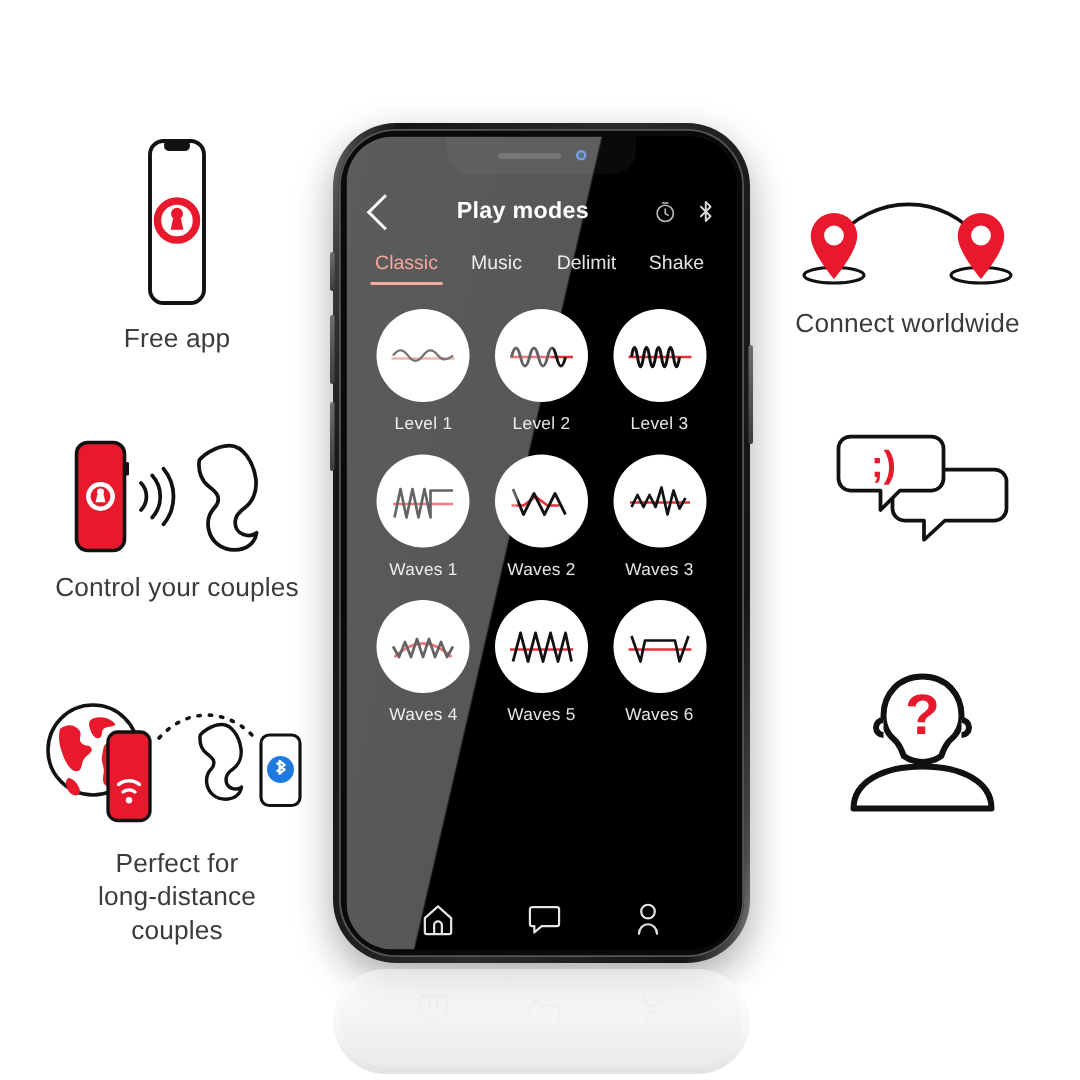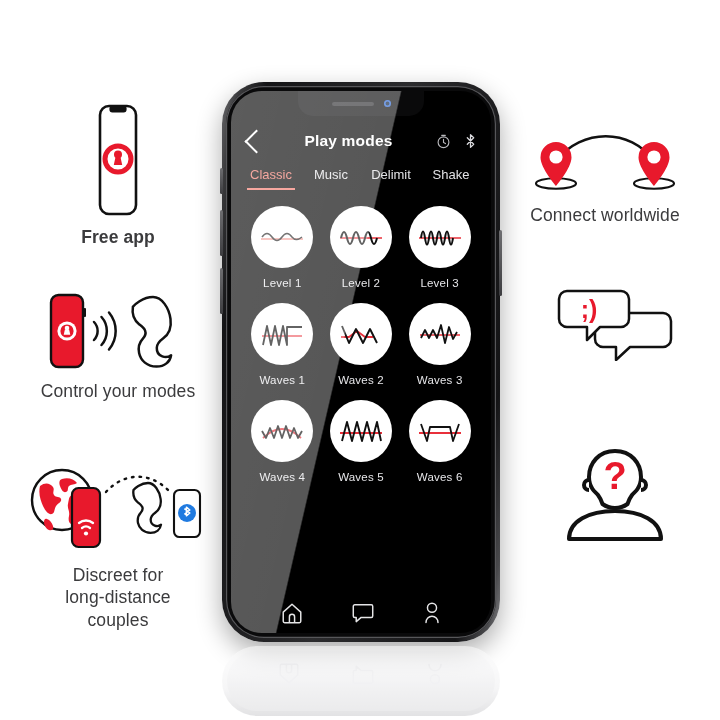--- a/index.html
+++ b/index.html
@@ -33,21 +33,21 @@
     margin-top: 10px;
     text-align: center;
     color: #3b3b3d;
     font-size: 17.5px;
     line-height: 1.28;
     letter-spacing: .1px;
     white-space: pre-line;
   }
 
   
-  #f-free      { left: 18px;  top: 104px; font-weight: bold; }
+  #f-free      { left: 18px;  top: 92px; }
   #f-control   { left: 18px;  top: 292px; }
   #f-distance  { left: 18px;  top: 462px; }
   
   #f-connect   { left: 505px; top: 130px; }
   #f-chat      { left: 515px; top: 285px; }
   #f-discreet  { left: 515px; top: 445px; }
 
   
   #phone {
     position: absolute;
@@ -233,21 +233,21 @@
         <g fill="none" stroke="#111" stroke-width="2.5" stroke-linecap="round">
           <path d="M51 30 a13 13 0 0 1 0 18"></path>
           <path d="M58.5 25 a21 21 0 0 1 0 28"></path>
           <path d="M66 20.5 a29 29 0 0 1 0 37"></path>
         </g>
         <path d="M110 5 c9 0 16 11 17.5 22 c1.2 9 -2.5 16 -7.5 19.6 c-4 2.9 -6 5.4 -6.2 9.2 c-0.2 4.2 2 7.4 5.5 8.6 c3.2 1.1 6.6 .5 8.8 -1.2
                  c-1 6.6 -6.4 11.4 -14.6 11.4 c-9.4 0 -15.8 -6 -17.4 -13.6 c-1.3 -6.2 .8 -11.2 3.8 -14.4 c2.4 -2.6 3.3 -5.1 2.2 -8
                  c-1 -2.6 -3.3 -4.3 -5.8 -6.2 c-4.6 -3.6 -7.6 -10 -6.4 -17.6 C91.2 13 99.6 5 110 5 z" fill="#fff" stroke="#111" stroke-width="2.5" stroke-linejoin="round"></path>
       </svg>
     </div>
-    <div class="cap">Control your modes</div>
+    <div class="cap">Control your couples</div>
   </div>
 
   <div class="feature" id="f-distance">
     <div class="art">
       <svg width="180" height="92" viewBox="0 0 180 92">
         <circle cx="34" cy="38" r="30" fill="#fff" stroke="#111" stroke-width="2.4"></circle>
         <g fill="#e8192c">
           <path d="M12 24 c5 -4 10 -3 13 1 c2 3 -1 5 1 8 c2 3 6 1 7 4 c1 3 -3 4 -5 7 c-2 3 -1 7 -4 8 c-4 1 -7 -4 -9 -8 c-2 -5 -5 -12 -3 -20 z"></path>
           <path d="M34 17 c6 -2 12 0 15 4 c-2 2 -6 1 -8 3 c-2 2 0 5 -3 6 c-3 1 -5 -3 -6 -6 c-1 -3 -1 -6 2 -7 z"></path>
           <path d="M44 33 c5 -1 11 2 13 7 c2 5 -1 9 -4 13 c-3 4 -5 9 -9 9 c-3 0 -4 -4 -3 -8 c1 -5 -2 -8 -1 -12 c1 -5 1 -8 4 -9 z"></path>
@@ -263,21 +263,21 @@
           <path d="M78 30 C96 10 122 10 140 28"></path>
         </g>
         <path d="M120 21 c6.5 0 11.5 8 12.6 15.8 c.9 6.4 -1.8 11.4 -5.4 14 c-2.9 2 -4.3 3.9 -4.5 6.6 c-.1 3 1.5 5.3 4 6.2
                  c2.3 .8 4.7 .4 6.3 -.9 c-.7 4.7 -4.6 8.1 -10.5 8.1 c-6.8 0 -11.4 -4.3 -12.5 -9.7 c-.9 -4.5 .6 -8 2.7 -10.3
                  c1.7 -1.9 2.4 -3.7 1.6 -5.8 c-.7 -1.8 -2.4 -3 -4.2 -4.4 c-3.3 -2.6 -5.4 -7.2 -4.6 -12.6 C106.5 26.7 112.5 21 120 21 z" fill="#fff" stroke="#111" stroke-width="2.3" stroke-linejoin="round"></path>
         <rect x="146" y="28" width="26" height="47" rx="5.5" fill="#fff" stroke="#111" stroke-width="2.1"></rect>
         <circle cx="159" cy="51" r="9" fill="#1f7ae0"></circle>
         <path d="M156.4 46.6 l5.4 4.4 l-3.4 2.8 v-8.6 l3.4 2.8 l-5.4 4.4" fill="none" stroke="#fff" stroke-width="1.5" stroke-linejoin="round"></path>
       </svg>
     </div>
-    <div class="cap">Discreet for
+    <div class="cap">Perfect for
 long-distance
 couples</div>
   </div>
 
   <div class="feature" id="f-connect">
     <div class="art">
       <svg width="170" height="64" viewBox="0 0 170 64">
         <path d="M36 31 C62 -2 110 -2 134 31" fill="none" stroke="#111" stroke-width="2.4" stroke-linecap="round"></path>
         <ellipse cx="36" cy="53.5" rx="20" ry="5.2" fill="none" stroke="#111" stroke-width="2.1"></ellipse>
         <ellipse cx="134" cy="53.5" rx="20" ry="5.2" fill="none" stroke="#111" stroke-width="2.1"></ellipse>

